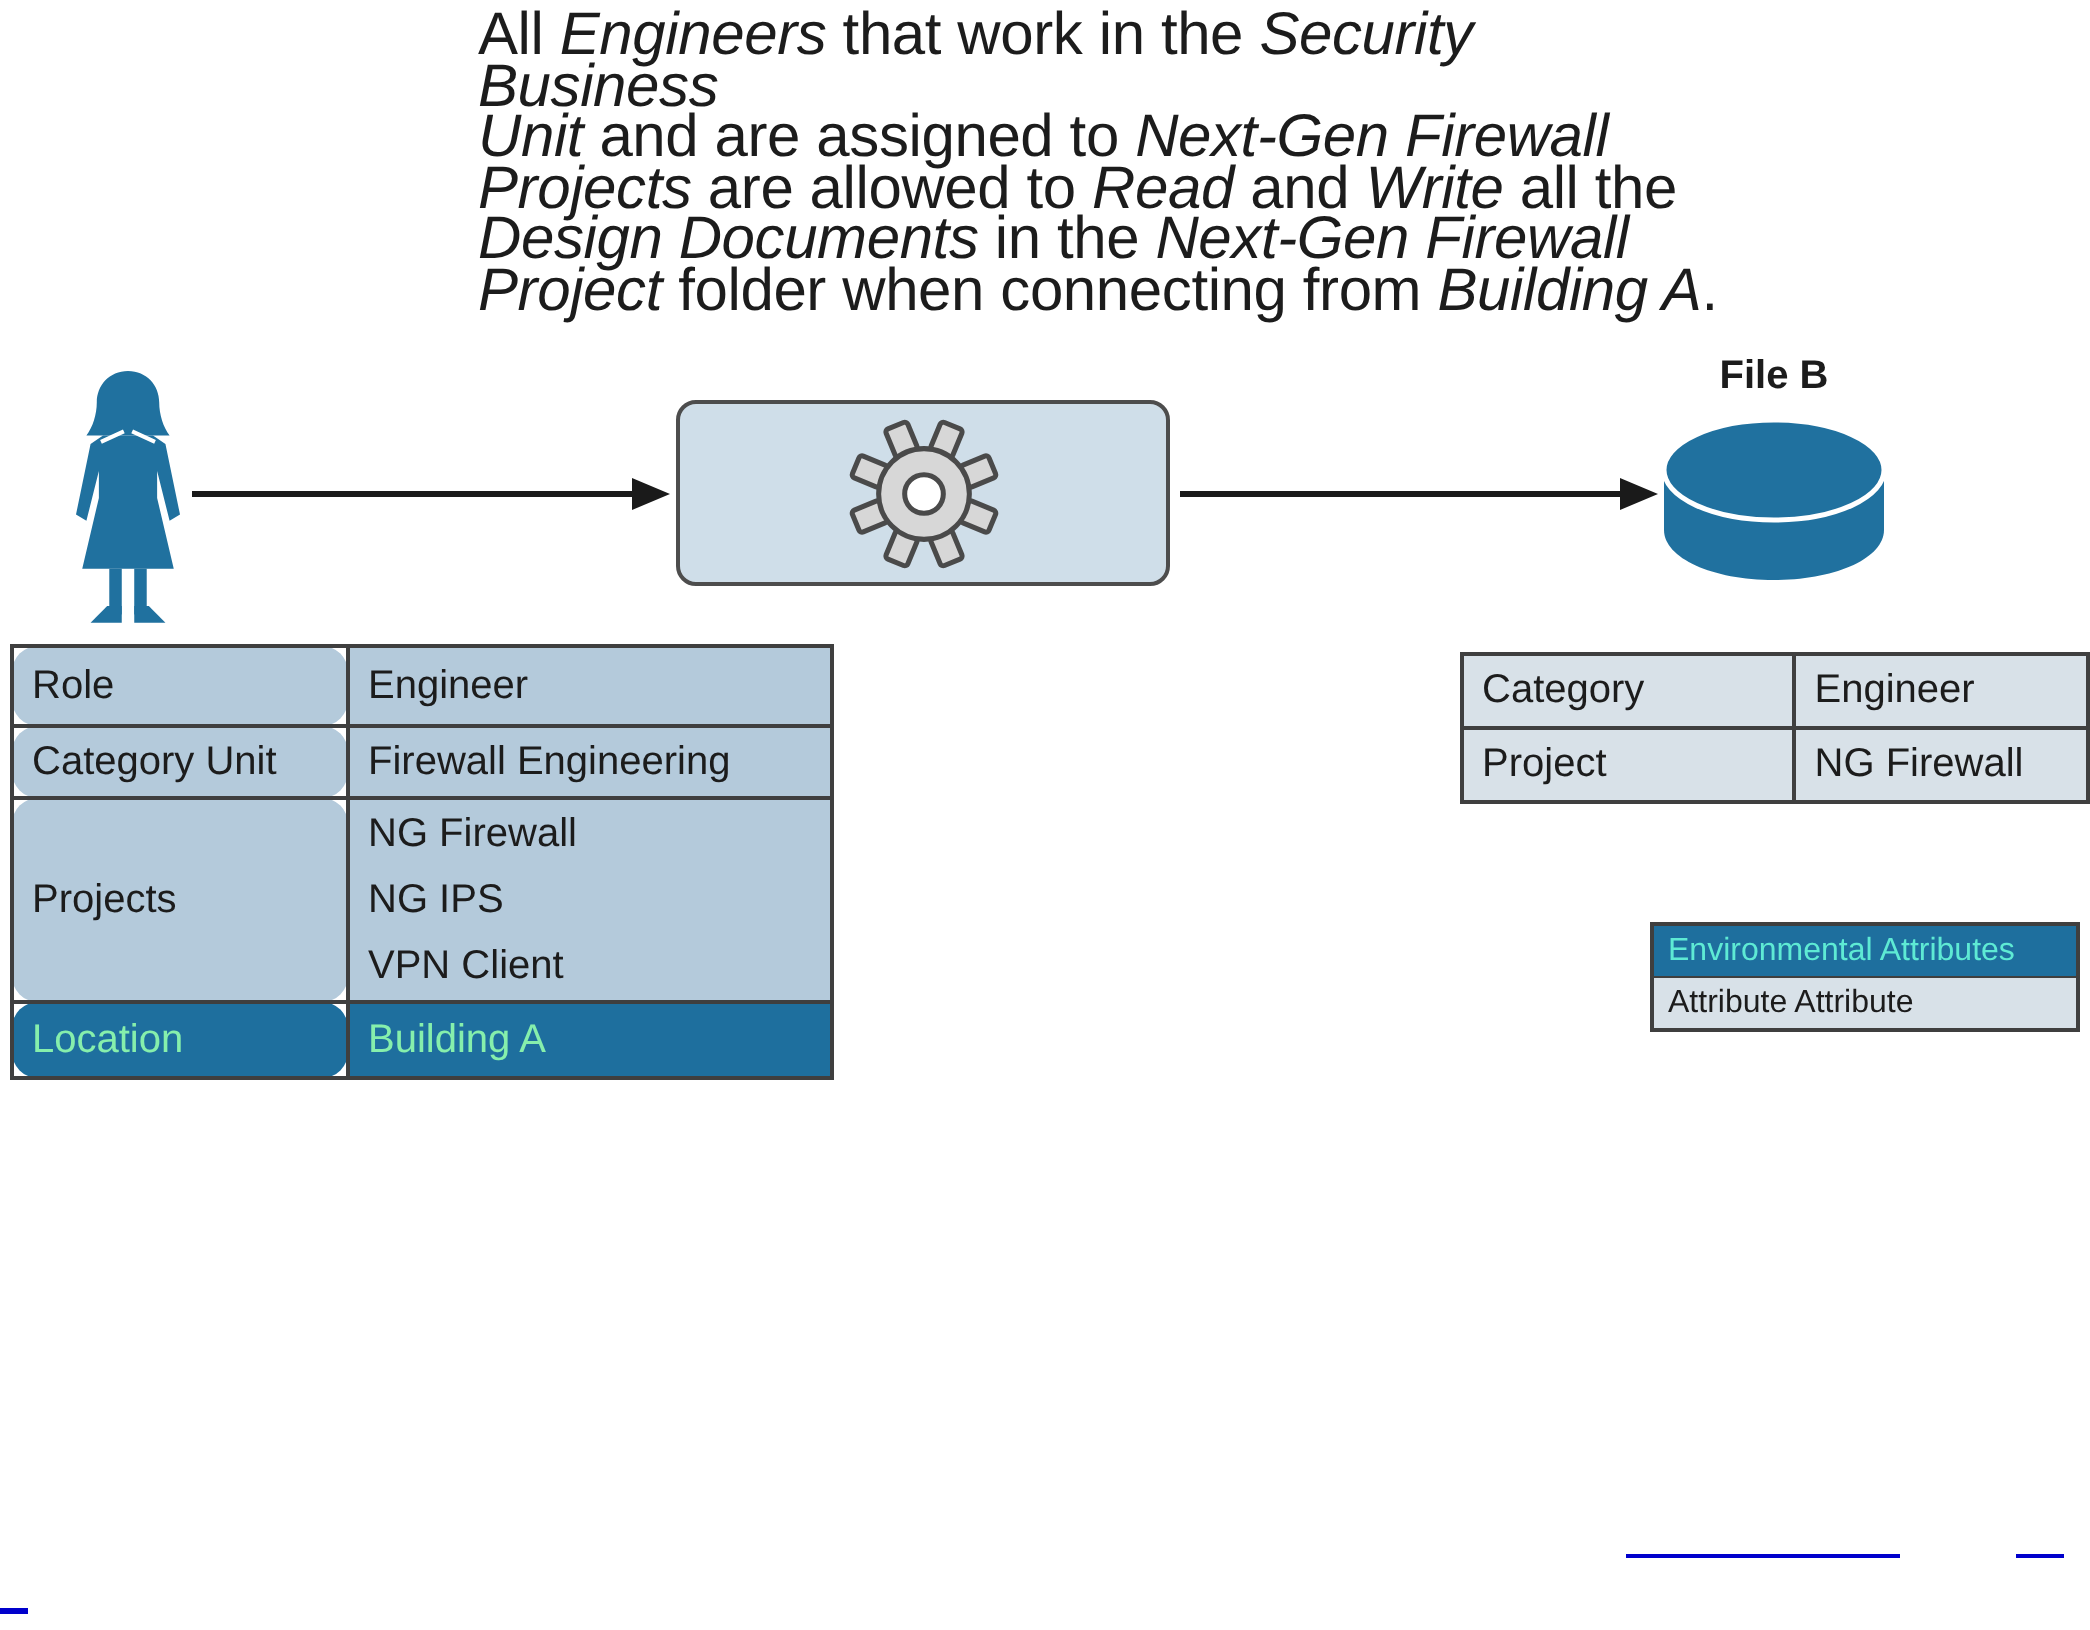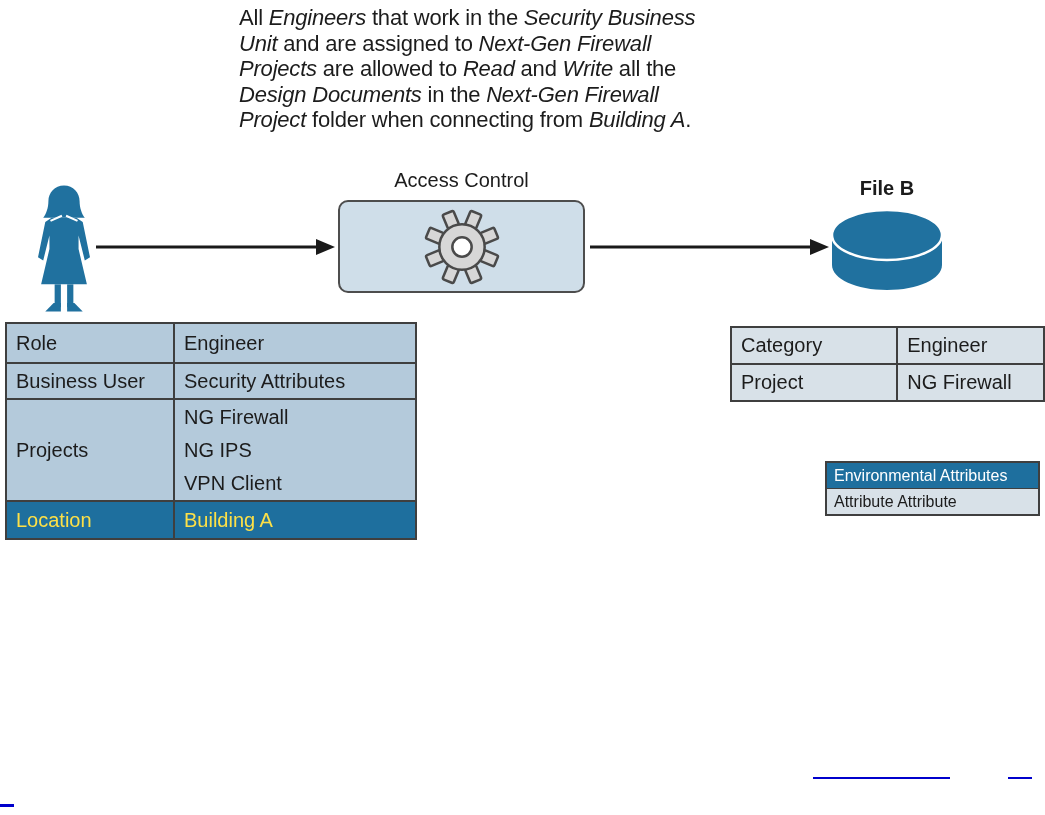--- a/index.html
+++ b/index.html
@@ -5,21 +5,21 @@
   html,body { margin:0; padding:0; background:#ffffff; }
   .page {
     position:relative; width:1045px; height:815px; background:#ffffff;
     font-family:"Liberation Sans", sans-serif; color:var(--text-dark,#1c1c1c);
     overflow:hidden;
   }
 
   
   .policy {
     position:absolute; left:239px; top:5px; width:620px; margin:0;
-    font-size:22px; line-height:25.5px; letter-spacing:-0.2px;
+    font-size:30px; line-height:25.5px; letter-spacing:-0.2px;
   }
   .policy em { font-style:italic; }
 
   
   .flow-label { position:absolute; font-size:20px; text-align:center; white-space:nowrap; }
   .access-label { left:338px; top:169px; width:247px; }
   .fileb-label  { left:828px; top:177px; width:118px;font-weight:bold; }
 
   
   .person-svg   { position:absolute; left:12px;  top:184px; color:var(--icon-blue); }
@@ -34,44 +34,44 @@
     box-sizing:border-box; display:flex; align-items:center; justify-content:center;
   }
 
   
   .attr-table { position:absolute; border-collapse:collapse; font-size:20px; }
   .attr-table td {
     border:2px solid var(--border-dark); padding:0 4px 0 9px; vertical-align:middle;
   }
   .tbl-user { left:5px; top:322px; }
   .tbl-user td { background:var(--row-light-blue); }
-  .tbl-user td.lbl { width:153px; }
+  .tbl-user td.lbl { width:153px;border-radius:13px; }
   .tbl-user td.val { width:227px; line-height:33px; }
   .tbl-user tr:nth-child(1) { height:40px; }
   .tbl-user tr:nth-child(2) { height:36px; }
   .tbl-user tr:nth-child(3) { height:102px; }
   .tbl-user tr:nth-child(4) { height:38px; }
-  .tbl-user tr.hl td { background:var(--accent-blue); color:#fde047; }
+  .tbl-user tr.hl td { background:var(--accent-blue); color:#86efac; }
 
   .tbl-resource { left:730px; top:326px; }
   .tbl-resource td { background:var(--resource-light);margin-top:16px; }
   .tbl-resource td.lbl { width:153px; }
   .tbl-resource td.val { width:133px; }
   .tbl-resource tr { height:37px; }
 
   
   .legend {
     position:absolute; left:825px; top:461px; width:215px;
     border:2px solid var(--border-dark); box-sizing:border-box; font-size:16px;
   }
   .legend-row { padding:2px 4px 2px 7px; height:21px; line-height:21px;
     border-top:1px solid var(--border-dark); white-space:nowrap; overflow:hidden; }
   .legend-row:first-child { border-top:none; }
   .legend-user { background:var(--row-light-blue); }
-  .legend-environmental { background:var(--accent-blue); color:#ffffff; }
+  .legend-environmental { background:var(--accent-blue); color:#5eead4; }
   .legend-resource { background:var(--resource-light); }
 
   
   .link-line { position:absolute; background:var(--link-blue); height:2px; }
   .link-line-long   { left:813px;  top:777px; width:137px; }
   .link-line-short  { left:1008px; top:777px; width:24px; }
   .link-line-corner { left:0px;    top:804px; width:14px; height:3px; }
 </style>
 </head>
 <body>
@@ -88,21 +88,20 @@
     <polygon fill="currentColor" points="47,114 47,122 32,122 40,114"></polygon>
     <polygon fill="currentColor" points="53,114 60,114 68,122 53,122"></polygon>
     <path d="M37,35 L48,30 M52,30 L63,35" stroke="#ffffff" stroke-width="2" fill="none"></path>
   </svg>
 
   <svg class="arrow arrow1" width="242" height="24" viewBox="0 0 242 24">
     <line x1="2" y1="12" x2="224" y2="12" stroke="#1a1a1a" stroke-width="3"></line>
     <polygon points="222,4 241,12 222,20" fill="#1a1a1a"></polygon>
   </svg>
 
-  <div class="flow-label access-label">Access Control</div>
 
   <div class="ac-box">
     <svg width="84" height="84" viewBox="0 0 100 100">
       <g fill="#d7d7d7" stroke="#4a4a4a" stroke-width="3">
         <rect x="43" y="6" width="14" height="18" rx="2" transform="rotate(22.5 50 50)"></rect>
         <rect x="43" y="6" width="14" height="18" rx="2" transform="rotate(67.5 50 50)"></rect>
         <rect x="43" y="6" width="14" height="18" rx="2" transform="rotate(112.5 50 50)"></rect>
         <rect x="43" y="6" width="14" height="18" rx="2" transform="rotate(157.5 50 50)"></rect>
         <rect x="43" y="6" width="14" height="18" rx="2" transform="rotate(202.5 50 50)"></rect>
         <rect x="43" y="6" width="14" height="18" rx="2" transform="rotate(247.5 50 50)"></rect>
@@ -126,22 +125,22 @@
     <ellipse cx="57" cy="27" rx="55" ry="25" fill="currentColor" stroke="#ffffff" stroke-width="2.5"></ellipse>
   </svg>
 
   <table class="attr-table tbl-user">
     <tbody id="user-attr-body">
         <tr>
           <td class="lbl">Role</td>
           <td class="val">Engineer</td>
         </tr>
         <tr>
-          <td class="lbl">Business User</td>
-          <td class="val">Security Attributes</td>
+          <td class="lbl">Category Unit</td>
+          <td class="val">Firewall Engineering</td>
         </tr>
         <tr>
           <td class="lbl">Projects</td>
           <td class="val">NG Firewall<br>NG IPS<br>VPN Client</td>
         </tr>
         <tr class="hl">
           <td class="lbl">Location</td>
           <td class="val">Building A</td>
         </tr>
       </tbody>

